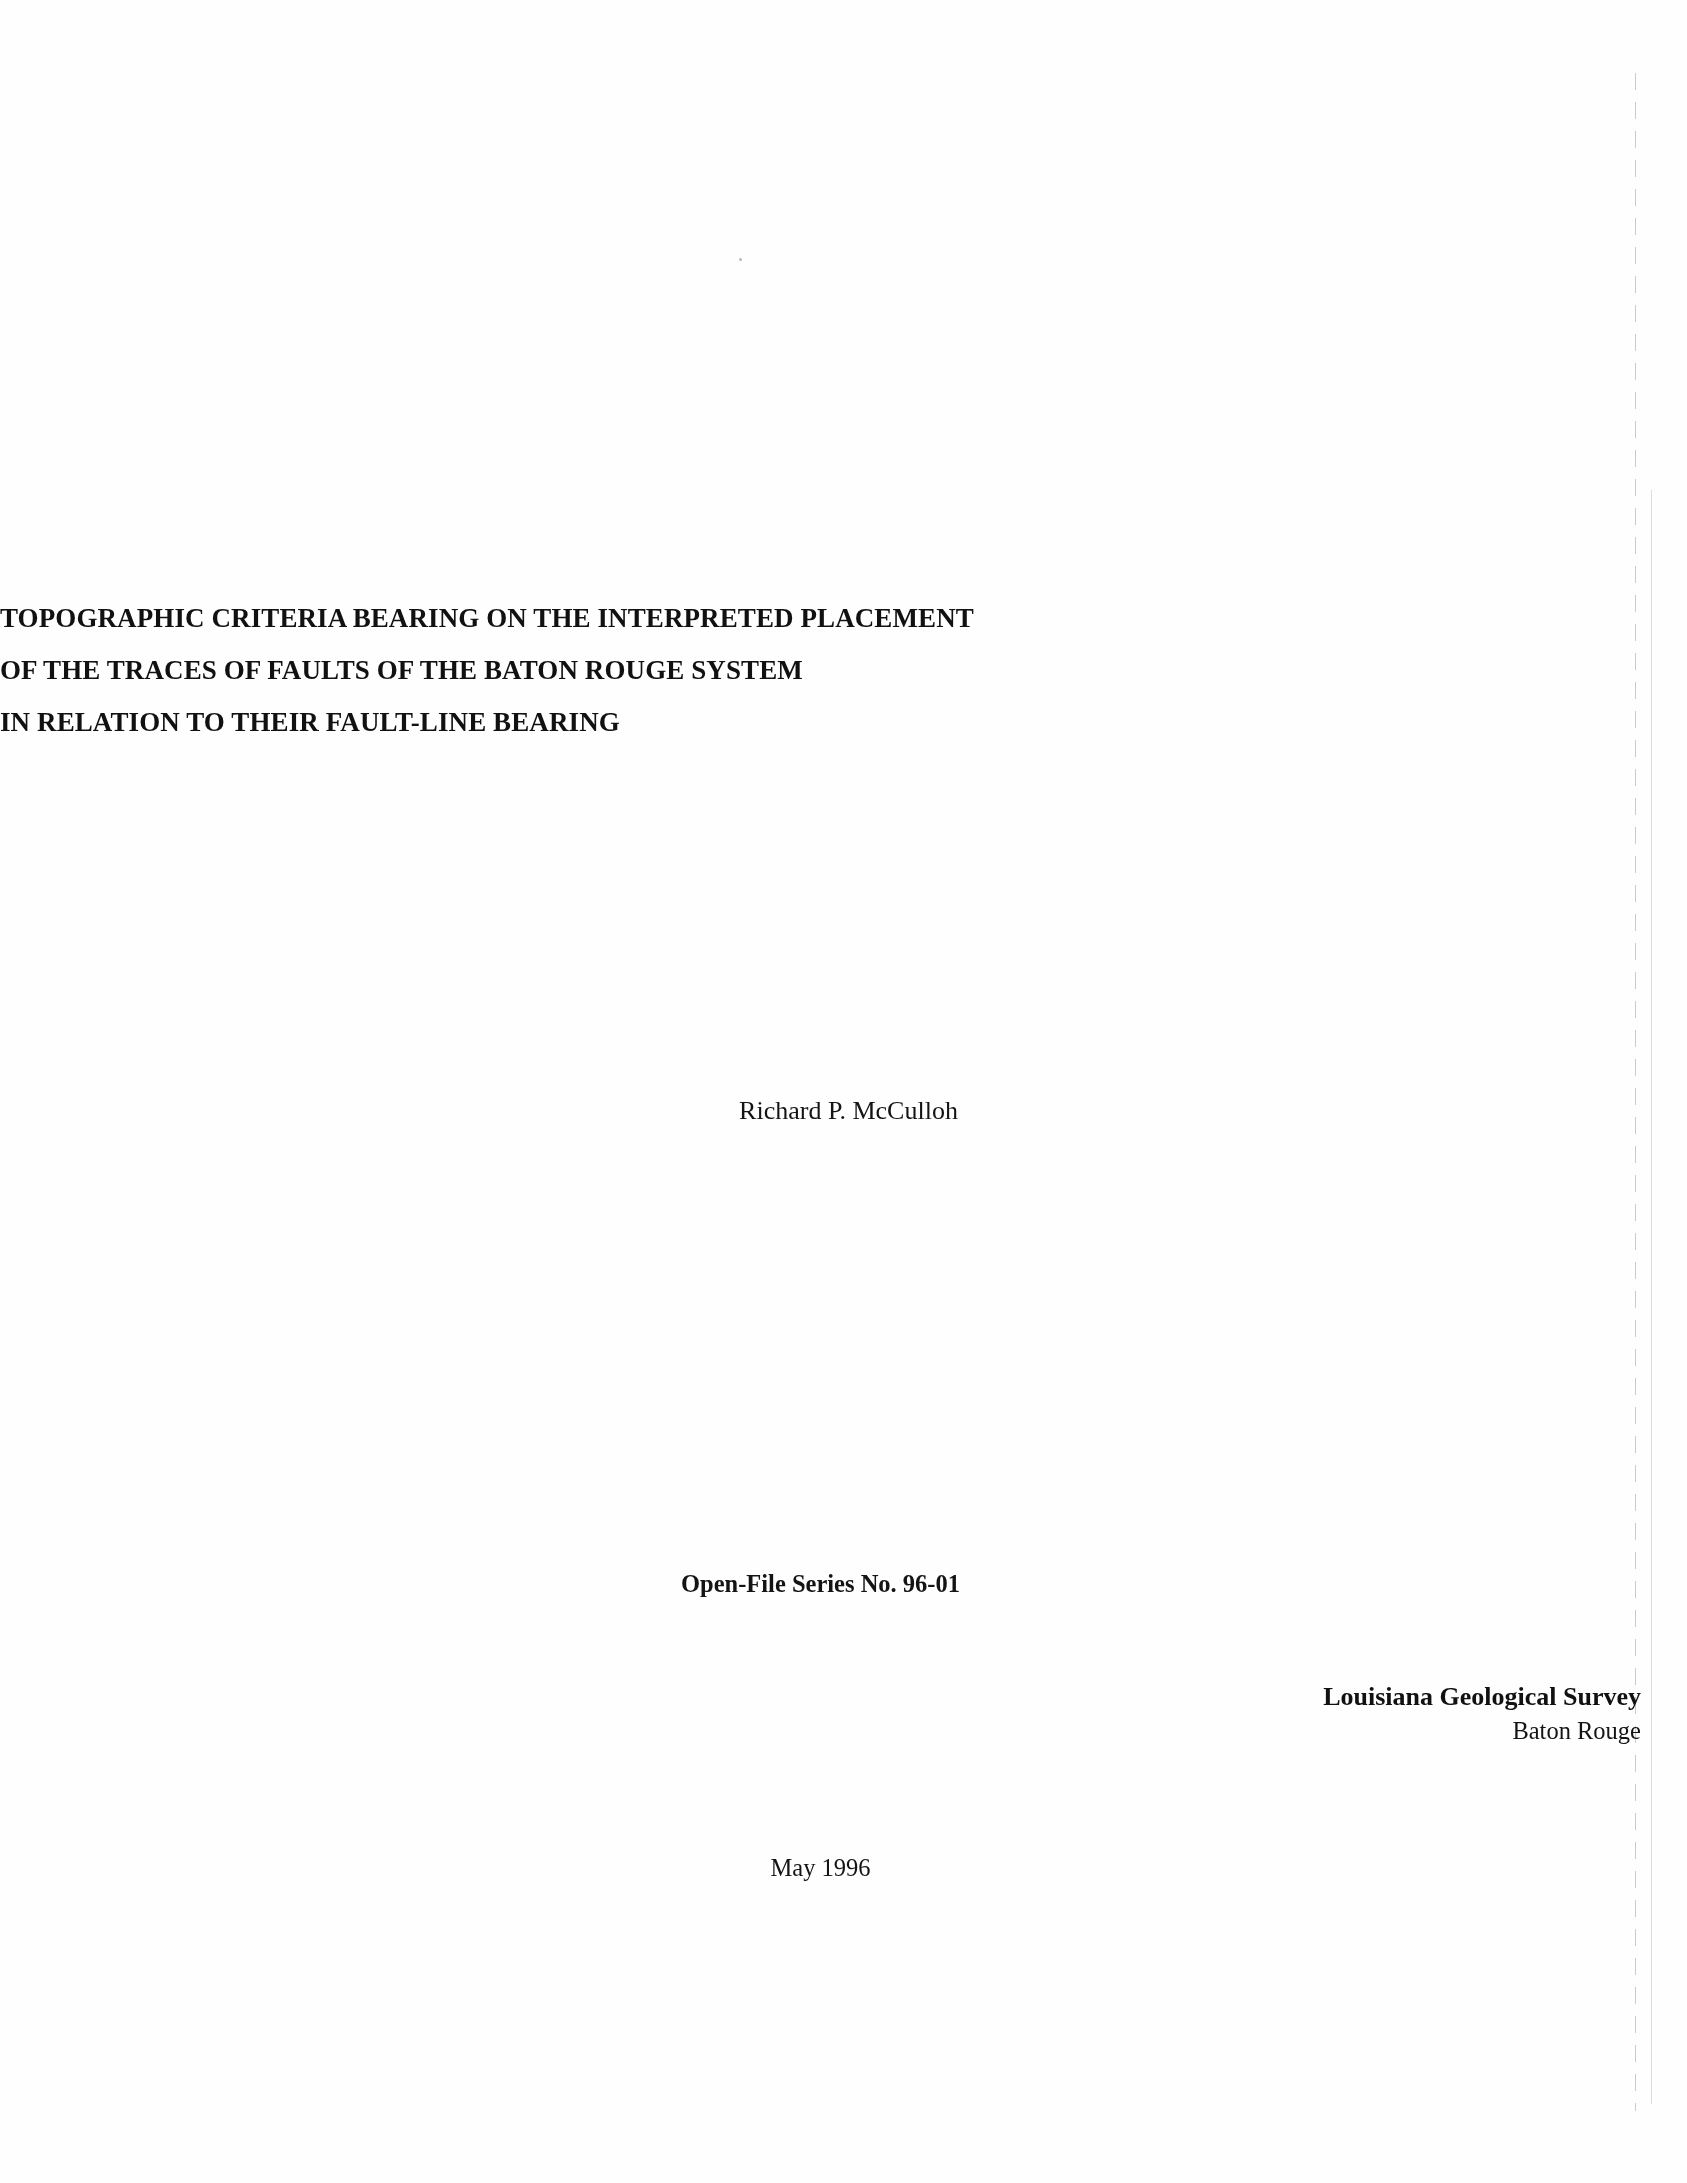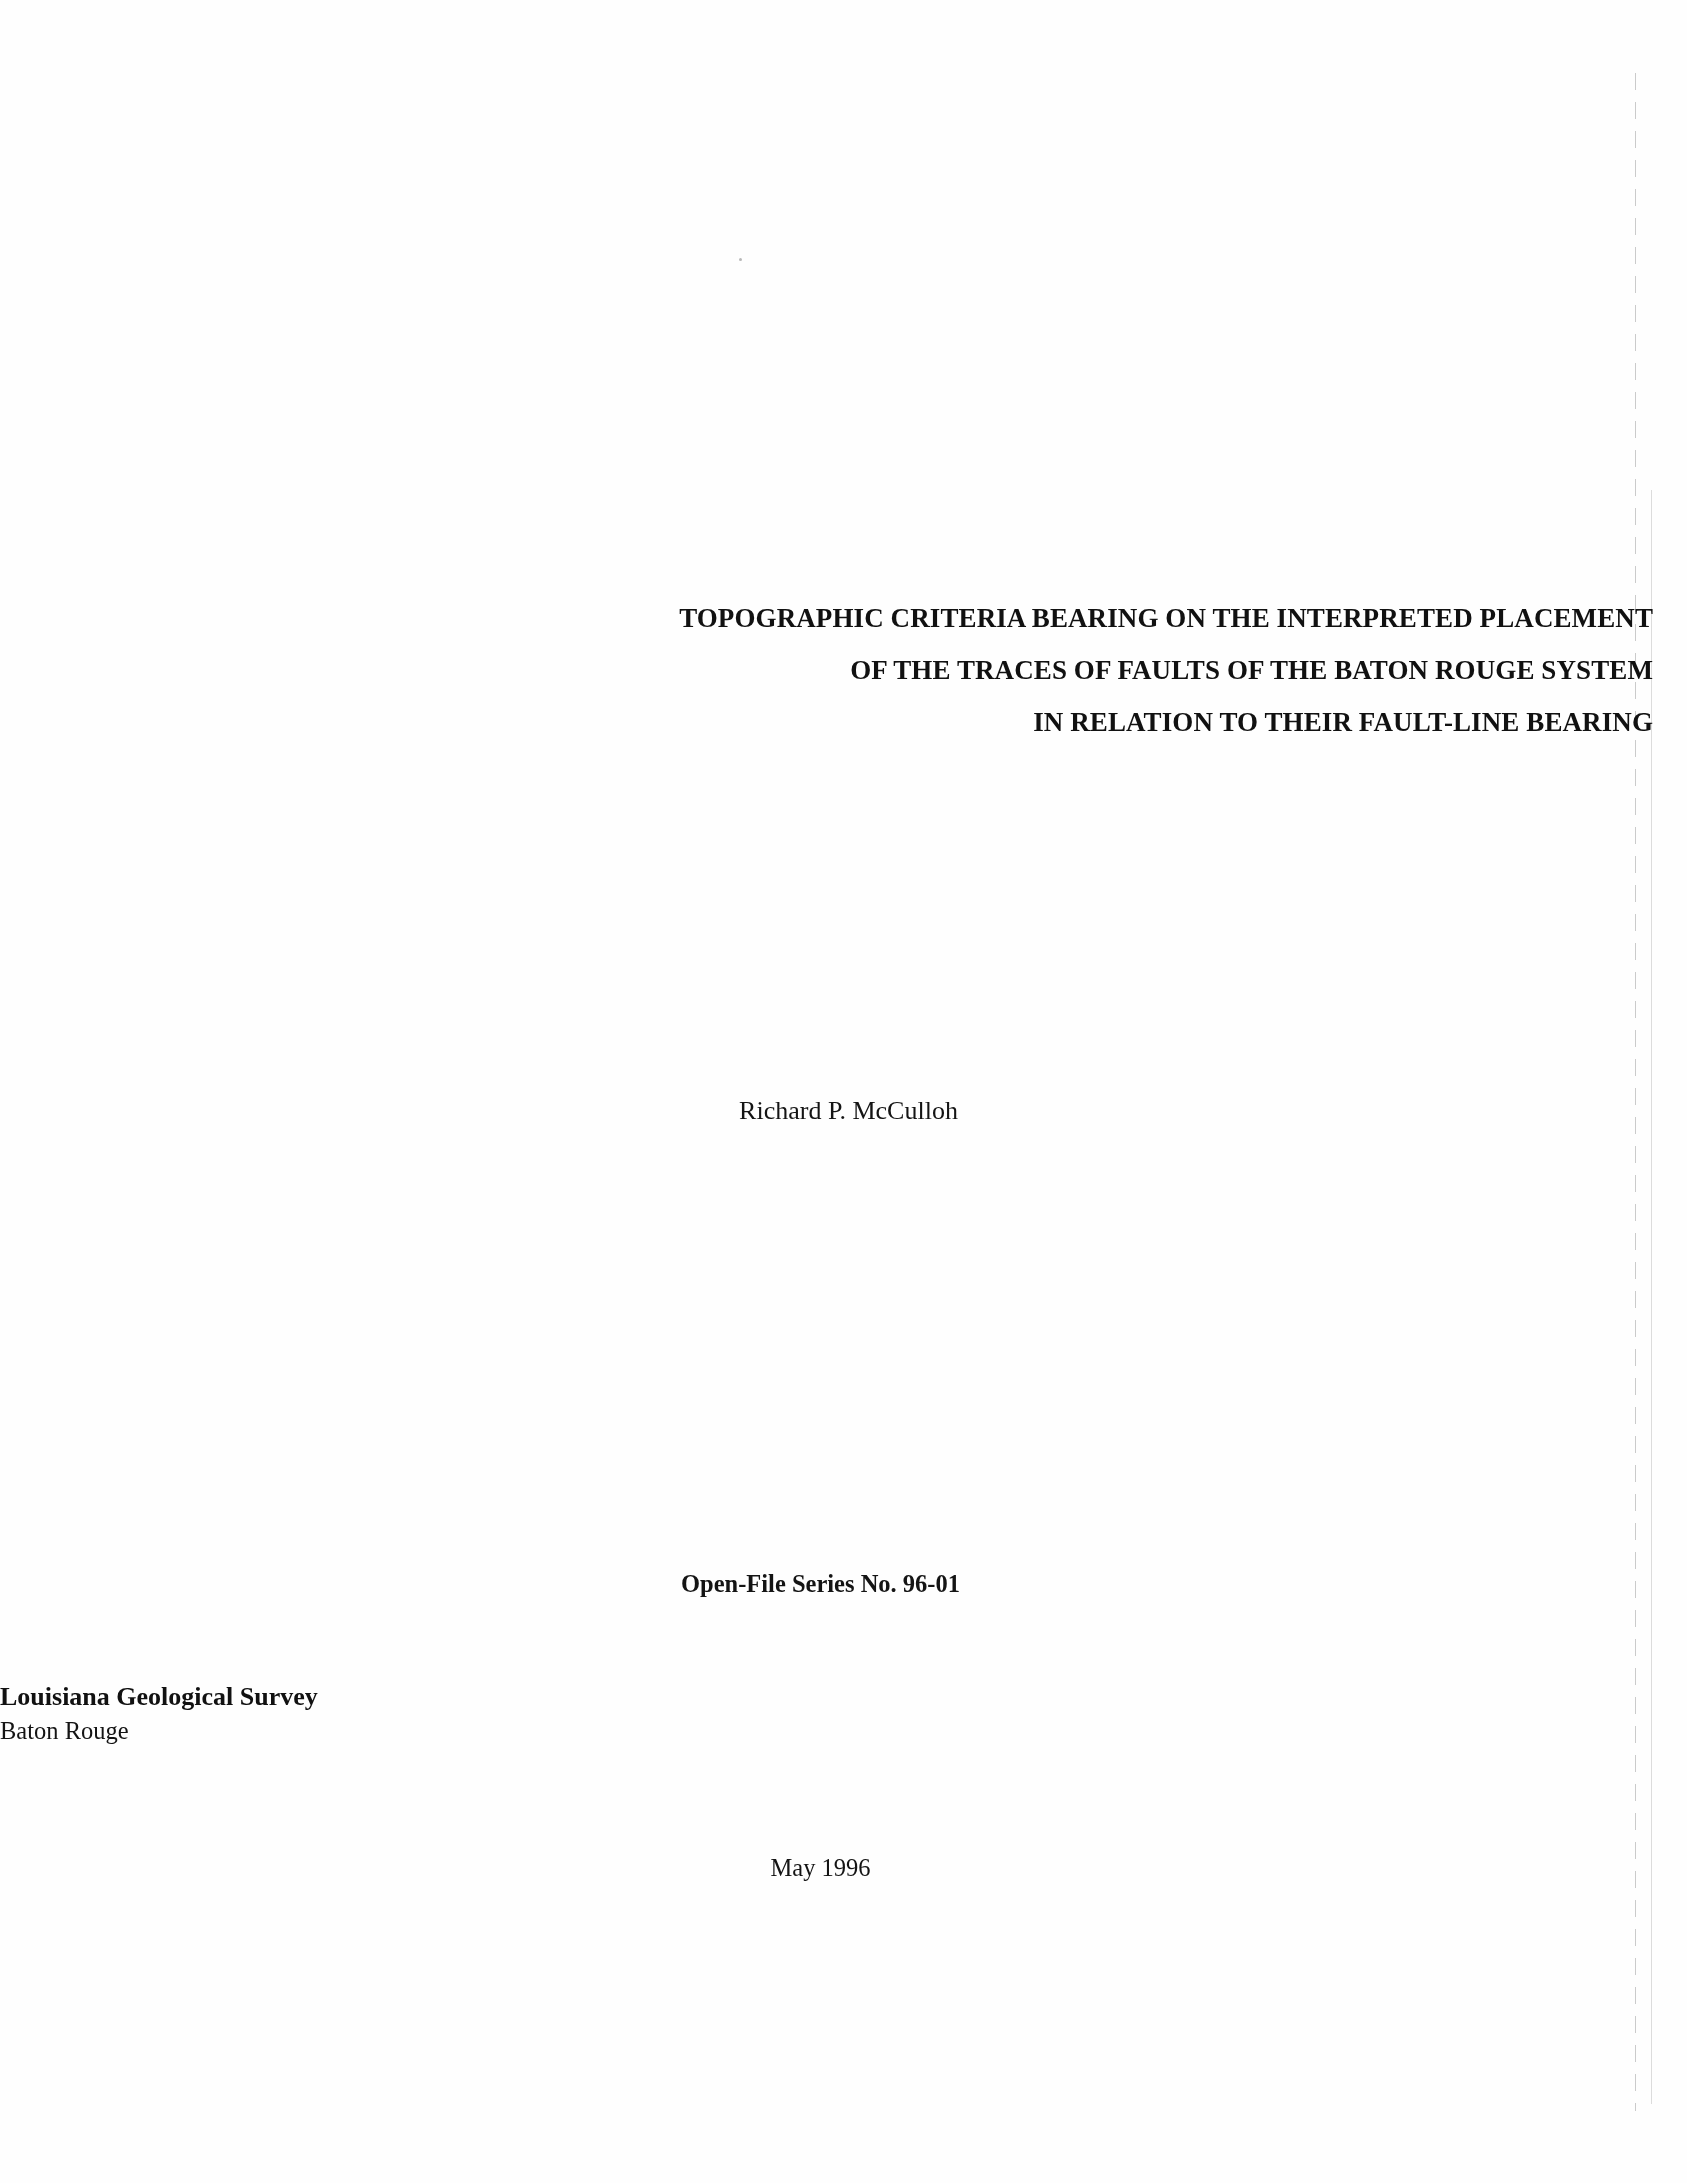--- a/index.html
+++ b/index.html
@@ -76,22 +76,21 @@
     top: 0;
     width: 1687px;
     height: 2183px;
   }
 
   .title-block {
     position: absolute;
     left: 0;
     top: 592px;
     width: 1641px;
-    text-align: right;
-    padding-left: 12px;
+    text-align: left;
   }
   .title-line {
     font-family: "Liberation Serif", serif;
     font-weight: bold;
     font-size: 27px;
     letter-spacing: 0.1px;
     line-height: 52px;
     color: #111111;
     white-space: nowrap;
   }
@@ -118,21 +117,21 @@
     line-height: 32px;
     color: #141414;
     font-weight: bold;
   }
 
   .publisher-block {
     position: absolute;
     left: 0;
     top: 1680px;
     width: 1641px;
-    text-align: left;
+    text-align: right;
   }
   .publisher-name {
     font-size: 26px;
     font-weight: bold;
     line-height: 34px;
     color: #111111;
   }
   .publisher-city {
     font-size: 24.5px;
     line-height: 33px;

